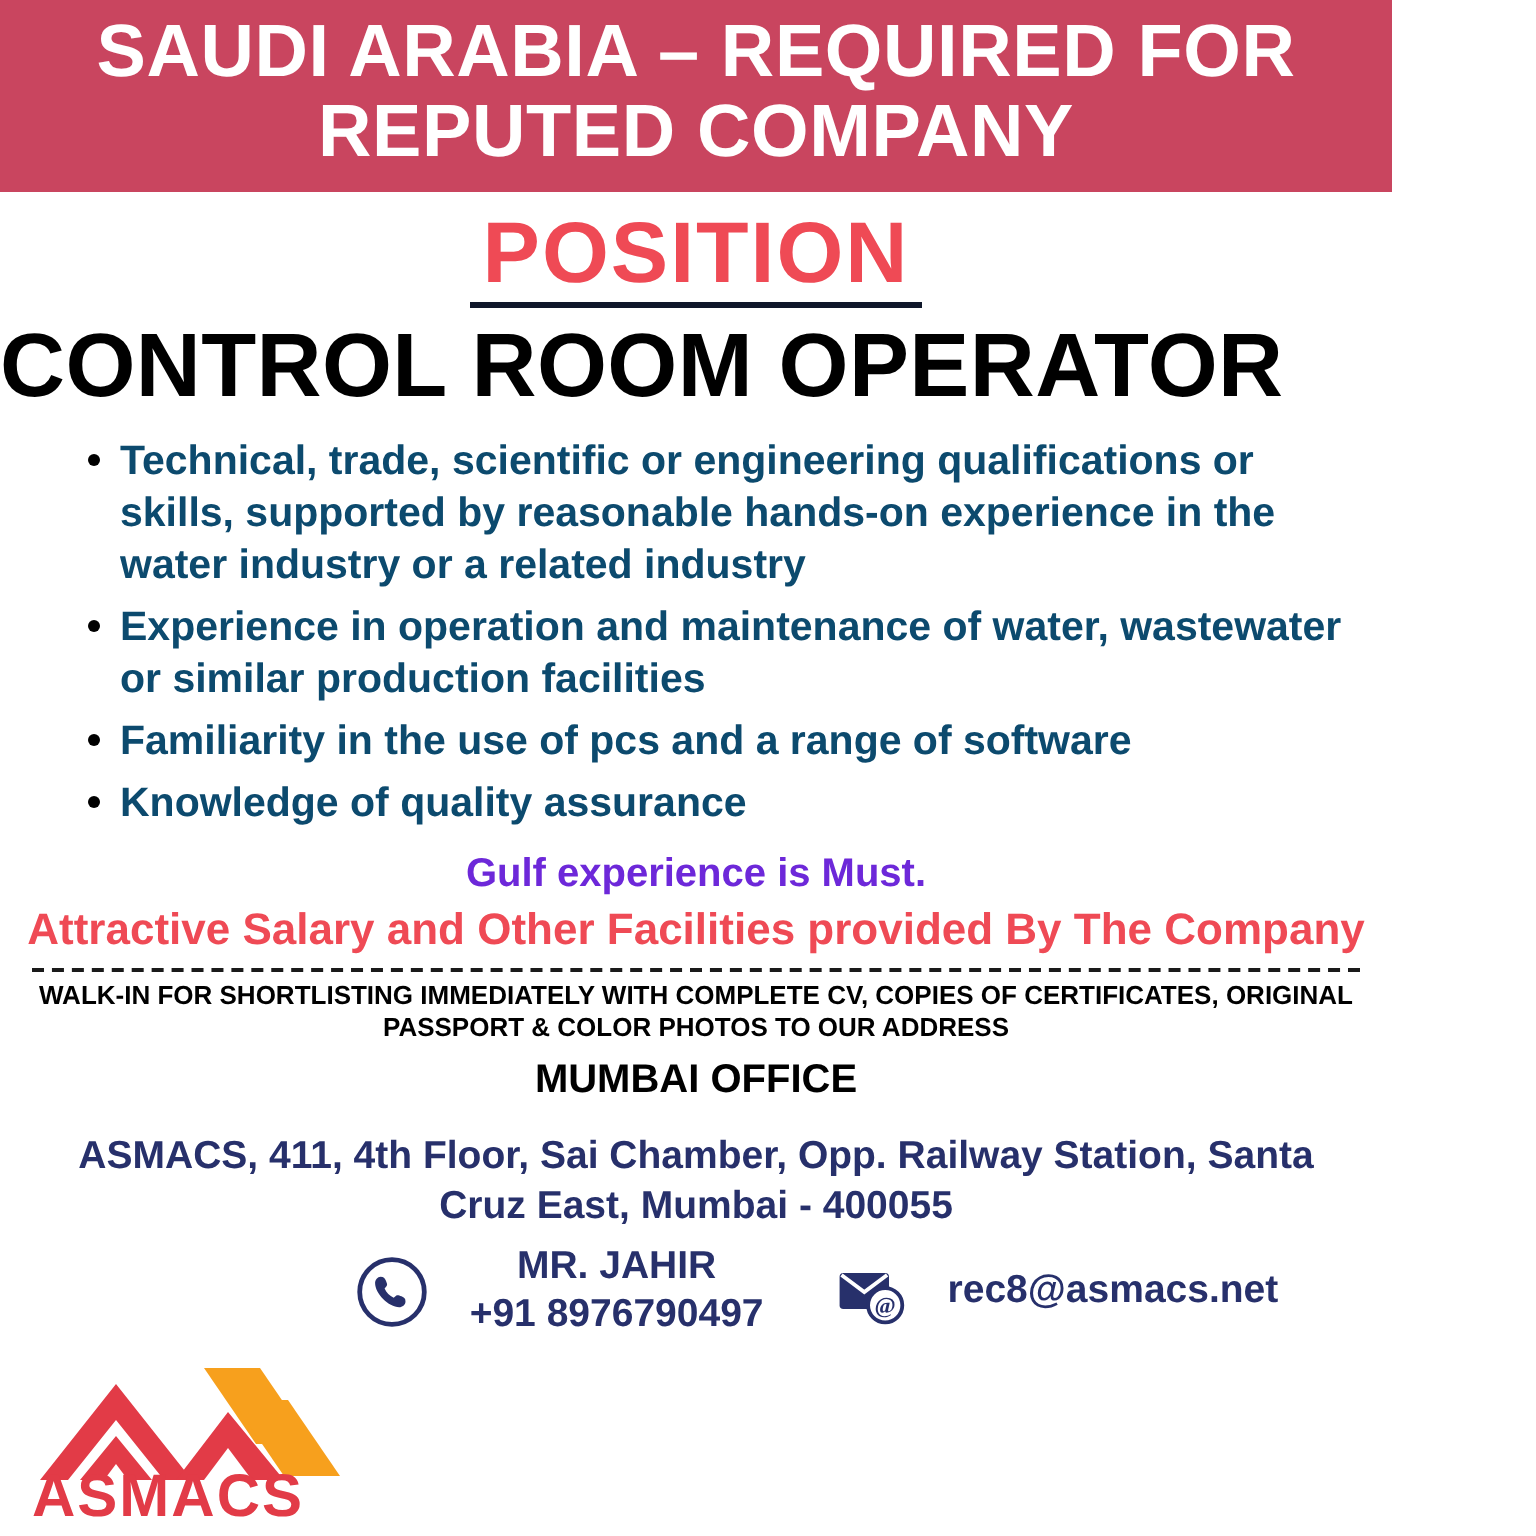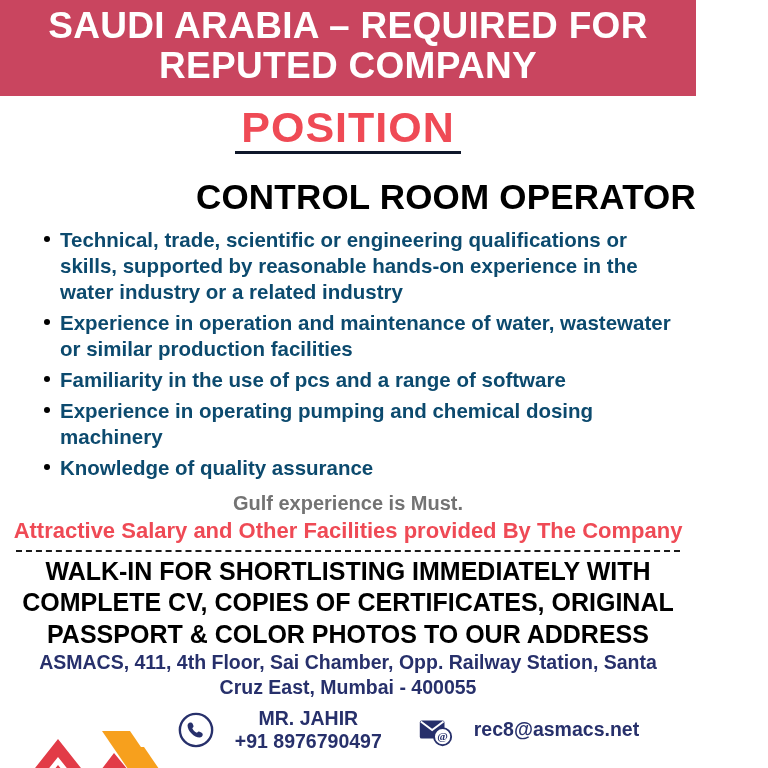--- a/index.html
+++ b/index.html
@@ -46,26 +46,26 @@
     font-size: 43px;
     font-weight: bold;
     letter-spacing: 1px;
     border-bottom: 3px solid #0f172a;
     padding: 0 6px 1px 6px;
     line-height: 1.08;
   }
 
   
   .job-title {
-    text-align: right;
+    text-align: left;
     color: #000000;
-    font-size: 35px;
+    font-size: 45px;
     font-weight: bold;
     letter-spacing: 0.2px;
-    margin-top: 24px;
+    margin-top: 4px;
     line-height: 1.1;
   }
 
   
   .bullets {
     margin: 10px 0 0 0;
     padding: 0 18px 0 44px;
     list-style: none;
   }
   .bullets li {
@@ -84,21 +84,21 @@
     top: 9px;
     width: 6px;
     height: 6px;
     border-radius: 50%;
     background: #000000;
   }
 
   
   .gulf-line {
     text-align: center;
-    color: #737373;
+    color: #6d28d9;
     font-weight: bold;
     font-size: 20px;
     margin-top: 6px;
   }
   .salary-line {
     text-align: center;
     color: #ef4a55;
     font-weight: bold;
     font-size: 22px;
     margin-top: 3px;
@@ -109,40 +109,40 @@
     border: 0;
     border-top: 2px dashed #1a1a1a;
     margin: 6px 16px 4px 16px;
   }
 
   
   .walkin {
     text-align: center;
     color: #000000;
     font-weight: bold;
-    font-size: 25px;
+    font-size: 13px;
     line-height: 1.25;
     padding: 0 14px;
   }
 
   
   .office-title {
     text-align: center;
     font-weight: bold;
     font-size: 20px;
     color: #000000;
     margin-top: 6px;
   }
   .address {
     text-align: center;
     color: #27306b;
     font-weight: bold;
     font-size: 19.5px;
     line-height: 1.3;
-    margin-top: 0;
+    margin-top: 14px;
     padding: 0 20px;
   }
 
   
   .contact-row {
     display: flex;
     align-items: center;
     justify-content: center;
     gap: 34px;
     margin-top: 6px;
@@ -201,31 +201,31 @@
   <div class="position-wrap">
     <span class="position-label">POSITION</span>
   </div>
 
   <div class="job-title">CONTROL ROOM OPERATOR</div>
 
   <ul class="bullets">
     <li>Technical, trade, scientific or engineering qualifications or skills, supported by reasonable hands-on experience in the water industry or a related industry</li>
     <li>Experience in operation and maintenance of water, wastewater or similar production facilities</li>
     <li>Familiarity in the use of pcs and a range of software</li>
-    <li>Experience in operating pumping and chemical dosing machinery</li>
     <li>Knowledge of quality assurance</li>
   </ul>
 
   <div class="gulf-line">Gulf experience is Must.</div>
   <div class="salary-line">Attractive Salary and Other Facilities provided By The Company</div>
 
   <hr class="dashed">
 
   <div class="walkin">WALK-IN FOR SHORTLISTING IMMEDIATELY WITH COMPLETE CV, COPIES OF CERTIFICATES, ORIGINAL PASSPORT &amp; COLOR PHOTOS TO OUR ADDRESS</div>
 
+  <div class="office-title">MUMBAI OFFICE</div>
   <div class="address">ASMACS, 411, 4th Floor, Sai Chamber, Opp. Railway Station, Santa Cruz East, Mumbai - 400055</div>
 
   <div class="contact-row">
 
     <div class="contact-item">
       <span class="phone-icon">
         <svg viewBox="0 0 40 40" width="38" height="38">
           <circle cx="20" cy="20" r="17" fill="none" stroke="#27306b" stroke-width="2.5"></circle>
           <path d="M14 12c1.6 0 2.2 0.6 2.8 2.1 0.5 1.3 0.9 2 0.4 2.7l-1.1 1.4c1 2.2 2.6 3.8 4.8 4.8l1.4-1.1c0.7-0.5 1.4-0.1 2.7 0.4 1.5 0.6 2.1 1.2 2.1 2.8 0 1.6-1.7 2.9-3.3 2.9-5.6 0-12.7-7.1-12.7-12.7C11.1 13.7 12.4 12 14 12z" fill="#27306b"></path>
         </svg>

